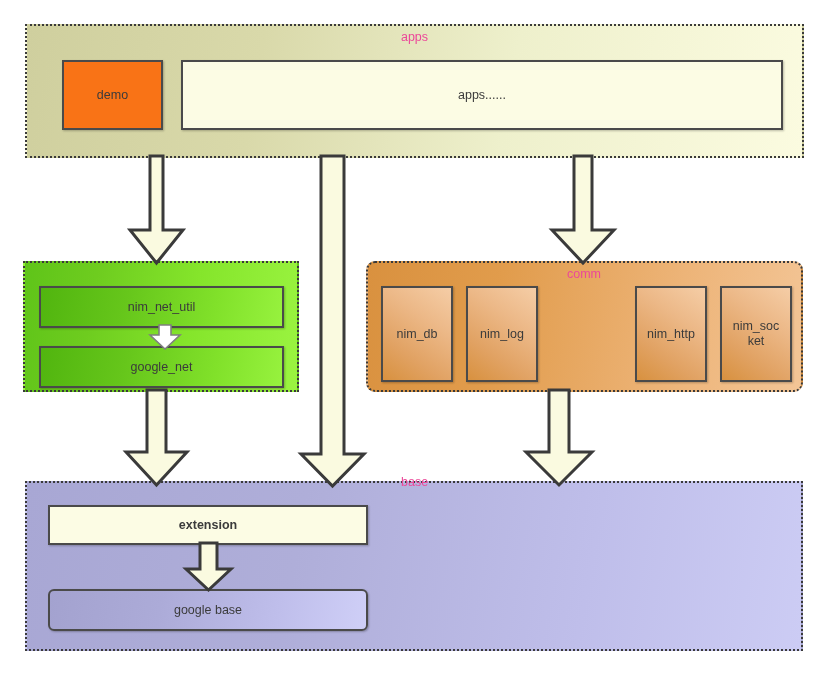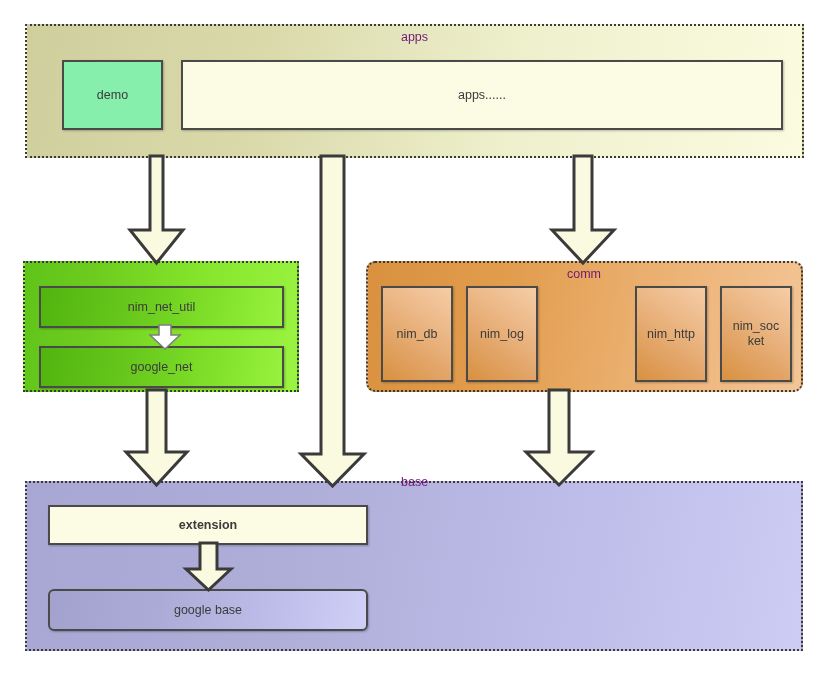--- a/index.html
+++ b/index.html
@@ -21,21 +21,21 @@
     height: 677px;
   }
   .layer {
     position: absolute;
     box-sizing: border-box;
     border: 2px dotted #3a3a3a;
   }
   .layer-label {
     position: absolute;
     font-size: 12.5px;
-    color: #701a75;
+    color: #ec4899;
     white-space: nowrap;
     line-height: 1;
   }
   .node {
     position: absolute;
     box-sizing: border-box;
     border: 2px solid #4a4a4a;
     display: flex;
     align-items: center;
     justify-content: center;
@@ -45,21 +45,21 @@
     line-height: 1.18;
     box-shadow: 1px 1px 2px rgba(0,0,0,0.25);
   }
   
   #apps-layer {
     left: 25px; top: 24px; width: 779px; height: 134px;
     background: linear-gradient(100deg, #cfcf9e 0%, #d9d9aa 30%, #eef0cc 62%, #fbfbe0 100%);
   }
   #apps-layer-label { left: 50%; top: 31px; transform: translateX(-50%); }
   #node-demo  { left: 62px;  top: 60px; width: 101px; height: 70px;
-                background: #86efac; }
+                background: #f97316; }
   #node-apps-more { left: 181px; top: 60px; width: 602px; height: 70px;
                 background: #fcfce4; }
 
   
   #network-layer {
     left: 23px; top: 261px; width: 276px; height: 131px;
     background: linear-gradient(100deg, #5fc419 0%, #6ecc1f 25%, #85e52b 60%, #9bf441 100%);
   }
   #network-layer-label { left: 50%; top: 268px; transform: translateX(-50%); }
   #node-nim-net-util { left: 39px; top: 286px; width: 245px; height: 42px;

